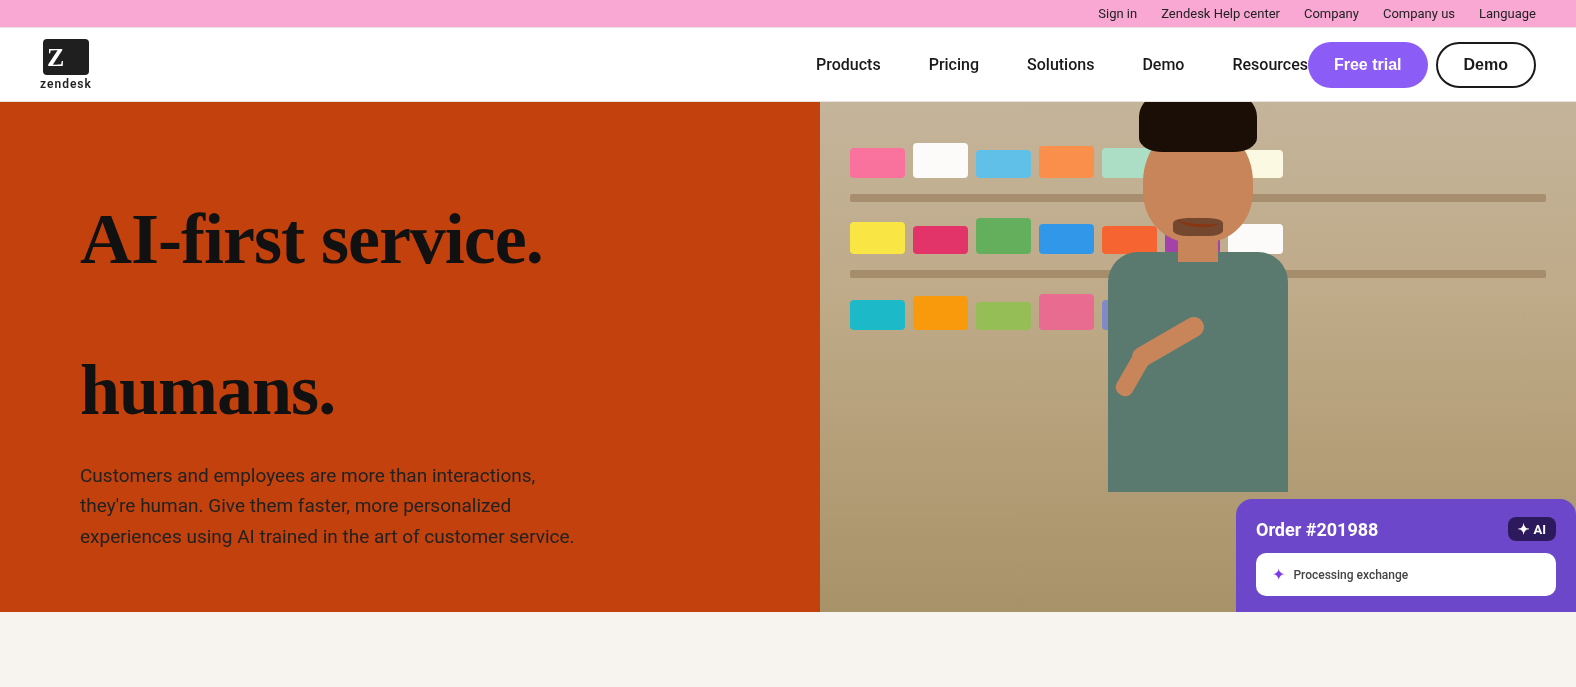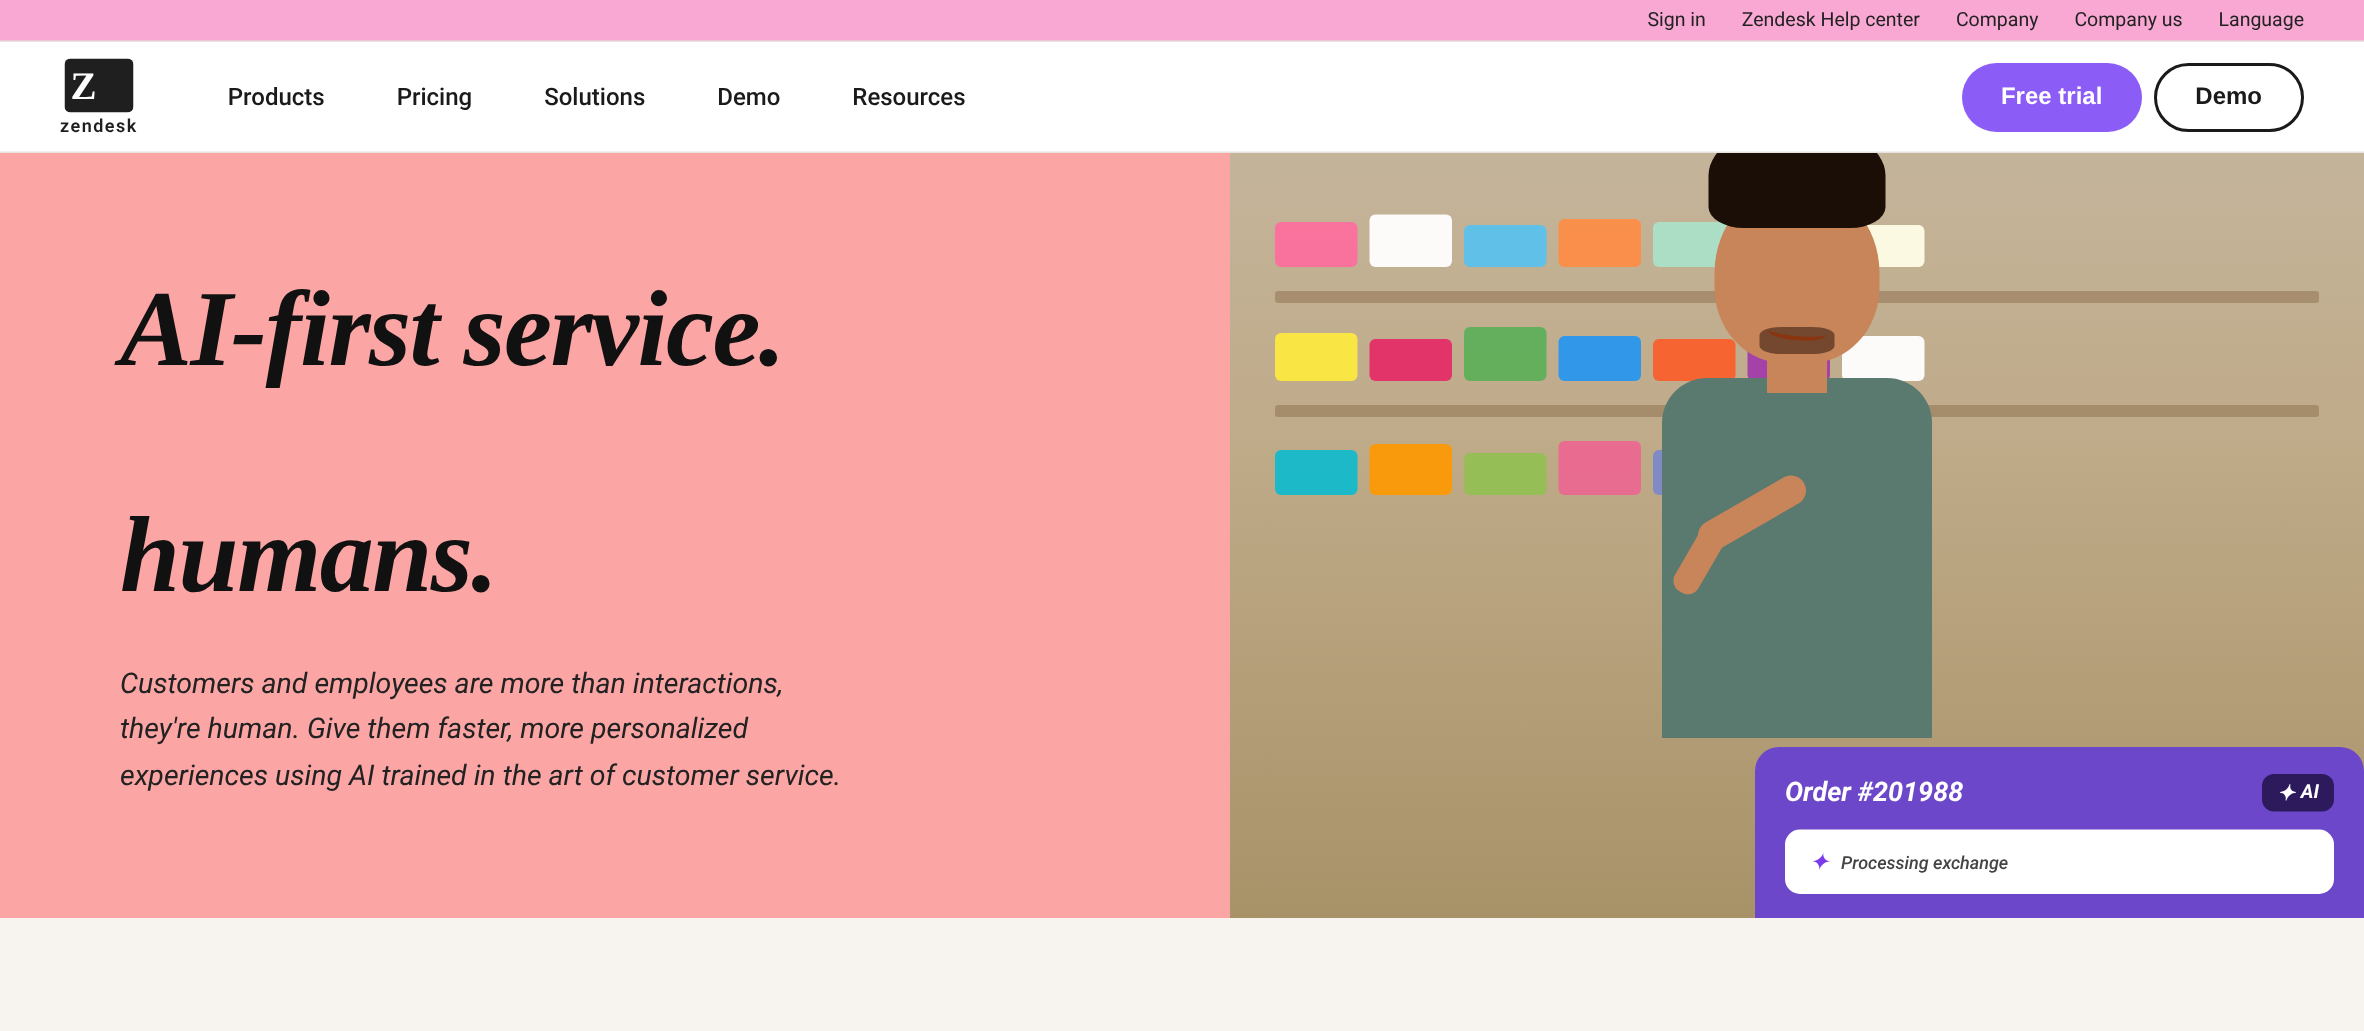--- a/index.html
+++ b/index.html
@@ -53,20 +53,21 @@
       font-weight: 600;
       letter-spacing: 1px;
       color: #1f1f1f;
       margin-top: 2px;
     }
     .nav-links {
       display: flex;
       align-items: center;
       gap: 48px;
       flex: 1;
+      justify-content: flex-end;
     }
     .nav-link {
       font-size: 16px;
       font-weight: 500;
       color: #1a1a1a;
       cursor: pointer;
       text-decoration: none;
       white-space: nowrap;
     }
     .nav-actions {
@@ -93,26 +94,25 @@
       padding: 12px 26px;
       font-size: 16px;
       font-weight: 600;
       cursor: pointer;
       white-space: nowrap;
     }
 
     
     .hero {
       display: flex;
-      align-items: flex-start;
-      background: #fca5a5;
+      align-items: flex-end;
+      background: #c2410c;
       min-height: 510px;
       position: relative;
       overflow: hidden;
-      font-style: italic;
     }
     .hero-left {
       flex: 0 0 auto;
       width: 52%;
       padding: 80px 40px 60px 80px;
       display: flex;
       flex-direction: column;
       justify-content: center;
     }
     .hero-heading {
@@ -157,21 +157,21 @@
       inset: 0;
       background:
         linear-gradient(to bottom, #c4b49a 0%, #bfaa88 40%, #a89268 100%);
     }
 
     
     .order-card {
       position: absolute;
       bottom: 0;
       right: 0;
-      width: 406px;
+      width: 340px;
       background: #6c47c9;
       border-radius: 16px 16px 0 0;
       padding: 18px 20px 16px;
       color: #fff;
       z-index: 10;
     }
     .order-card-header {
       display: flex;
       align-items: center;
       justify-content: space-between;

